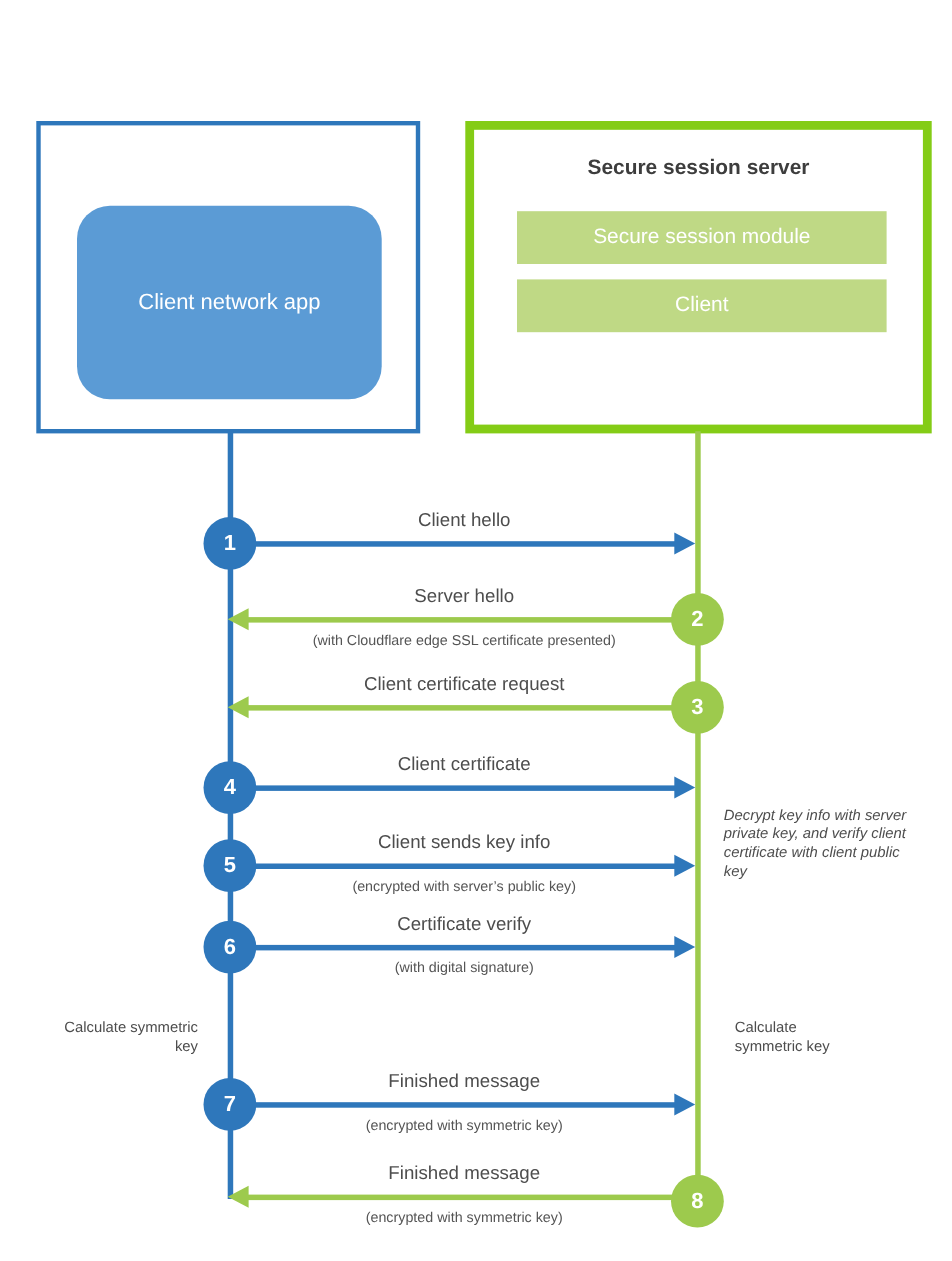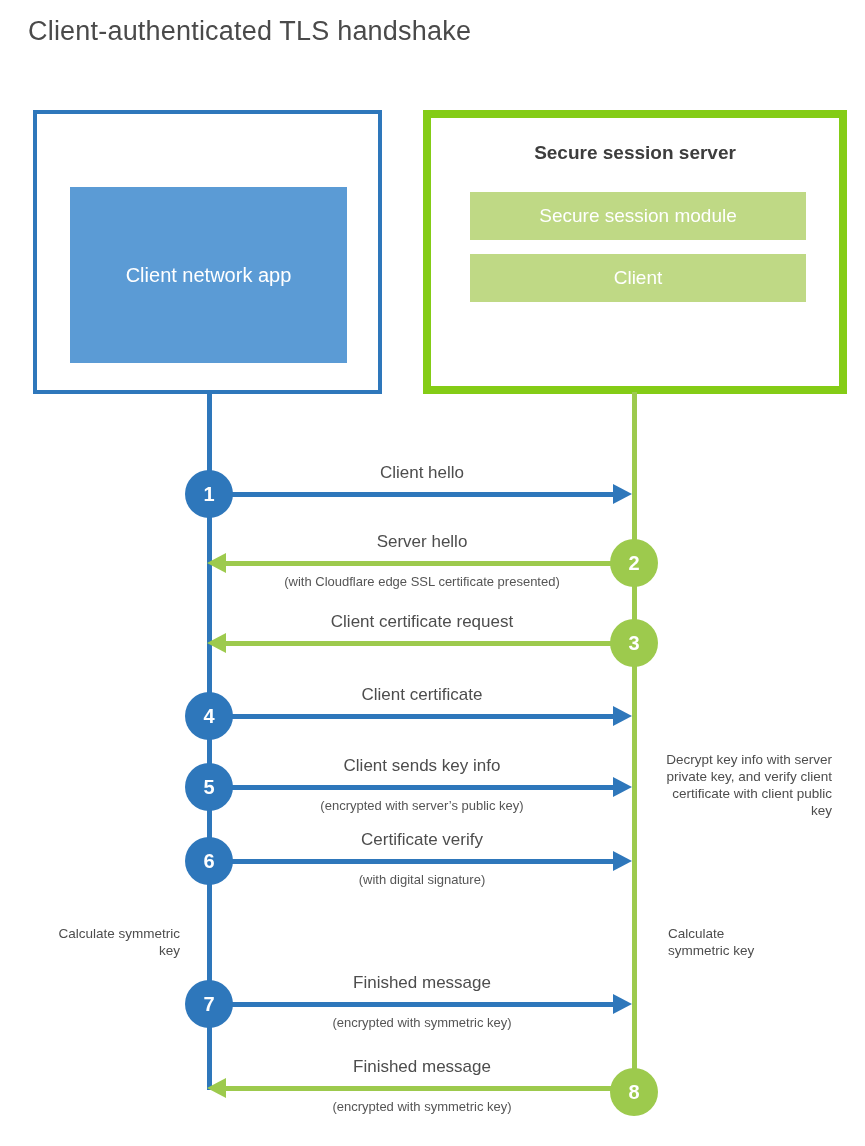--- a/index.html
+++ b/index.html
@@ -7,21 +7,21 @@
   #stage{position:relative;width:865px;height:1146px;background:#ffffff;overflow:hidden;}
 
   
   .page-title{position:absolute;left:28px;top:16px;font-size:27px;font-weight:300;color:#4a4a4a;letter-spacing:.2px;}
 
   
   .outer-box{position:absolute;top:110px;height:284px;background:#fff;box-sizing:border-box;}
   .outer-box.blue{left:33px;width:349px;border:4px solid #2e77bb;}
   .outer-box.green{left:423px;width:424px;border:8px solid #84cc16;}
   .box-heading{position:absolute;left:0;right:0;top:24px;text-align:center;font-size:19px;font-weight:bold;color:#3d3d3d;}
-  .client-app{position:absolute;left:33px;top:73px;width:277px;height:176px;background:#5b9bd5;display:flex;align-items:center;justify-content:center;}
+  .client-app{position:absolute;left:33px;top:73px;width:277px;height:176px;background:#5b9bd5;display:flex;align-items:center;justify-content:center;border-radius:30px;}
   .client-app .t{width:200px;text-align:center;color:#ffffff;font-size:20px;line-height:1.35;}
   .server-bar{position:absolute;left:39px;width:336px;height:48px;background:#bfd985;display:flex;align-items:center;justify-content:center;color:#ffffff;font-size:19px;}
   .bar1{top:74px}.bar2{top:136px}.bar3{top:198px}
 
   
   .vline{position:absolute;width:5px;}
   .vline.blue{left:207px;top:392px;height:698px;background:#2e77bb;}
   .vline.green{left:632px;top:392px;height:701px;background:#9dca4d;}
 
   
@@ -37,28 +37,27 @@
   .sub{position:absolute;left:209px;width:426px;top:11px;text-align:center;font-size:13px;color:#555555;}
   .circle{position:absolute;top:-24px;width:48px;height:48px;border-radius:50%;
     color:#ffffff;font-size:20px;font-weight:bold;line-height:48px;text-align:center;}
   .circle.blue{background:#2e77bb;left:185px;}
   .circle.green{background:#9dca4d;left:610px;}
 
   
   .note{position:absolute;font-size:13.5px;line-height:17px;color:#4d4d4d;}
   .note.calc-left{left:52px;top:925px;width:128px;text-align:right;}
   .note.calc-right{left:668px;top:925px;width:120px;text-align:left;}
-  .note.decrypt{left:658px;top:751px;width:174px;text-align:right;}
+  .note.decrypt{left:658px;top:732px;width:174px;text-align:left;font-style:italic;}
 </style>
 </head>
 <body>
 
 <div id="stage">
 
-  <div class="page-title">Client-authenticated TLS handshake</div>
 
   <div class="outer-box blue">
     <div class="client-app">
       <div class="t">Client network app</div>
     </div>
   </div>
 
   <div class="outer-box green">
     <div class="box-heading">Secure session server</div>
     <div class="server-bar bar1">Secure session module</div>

